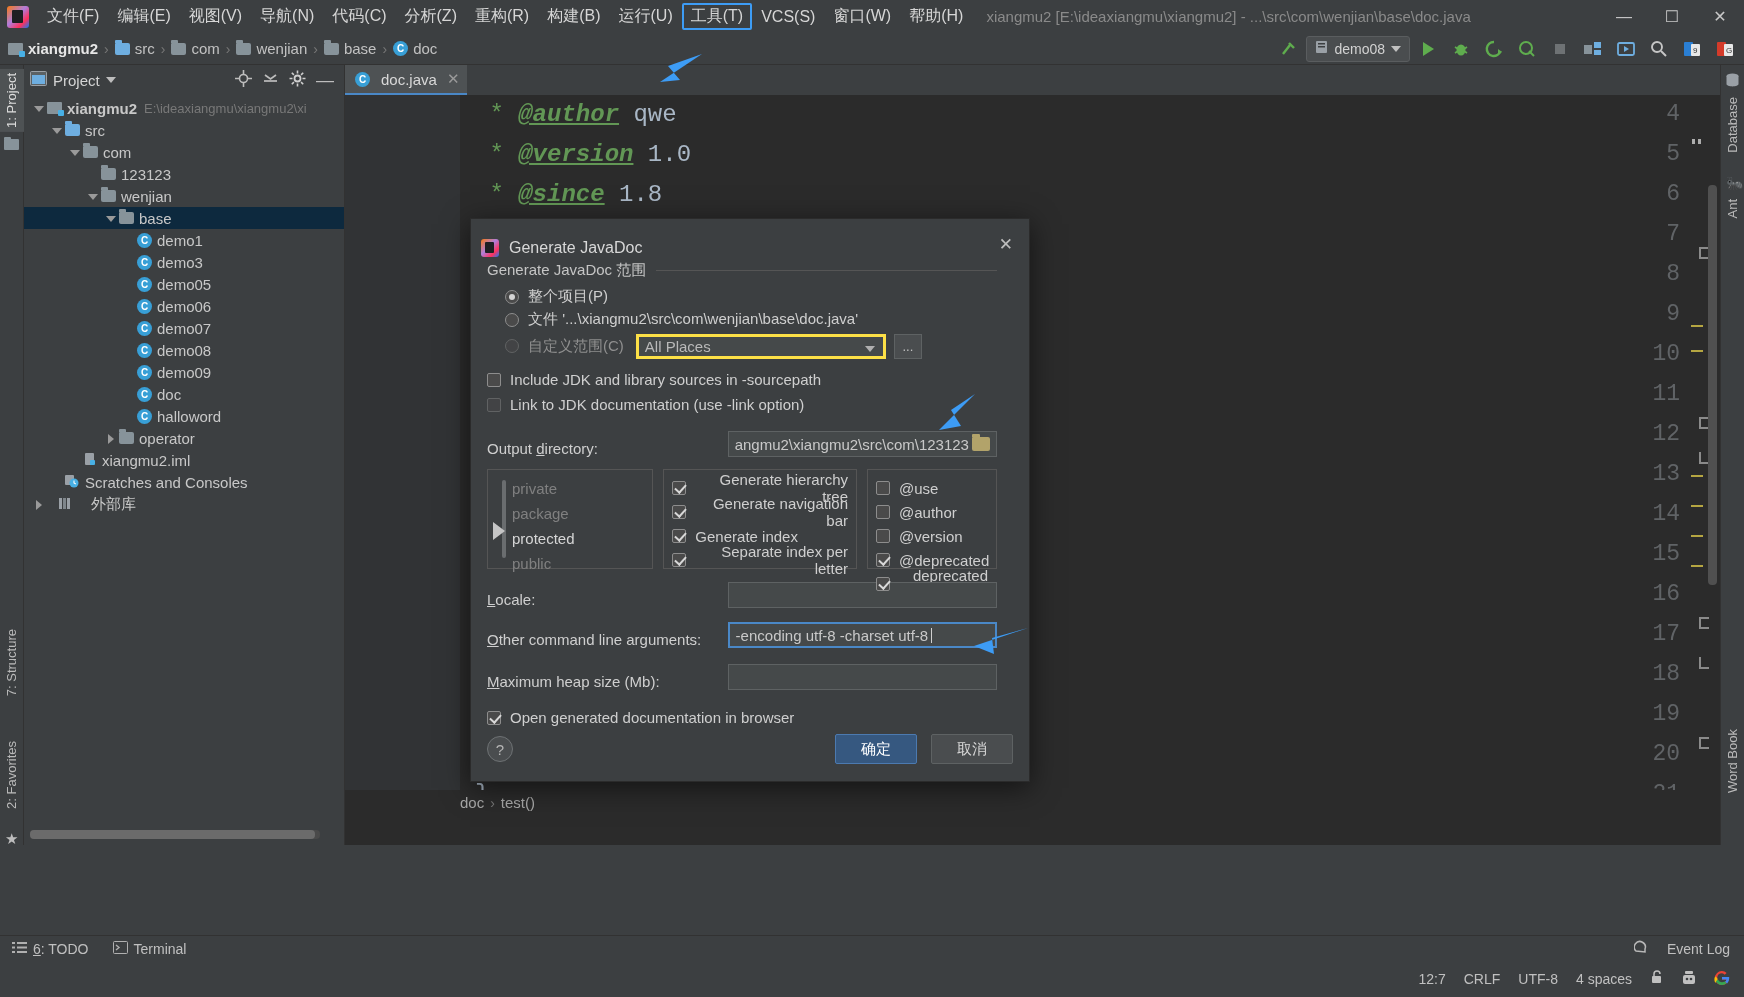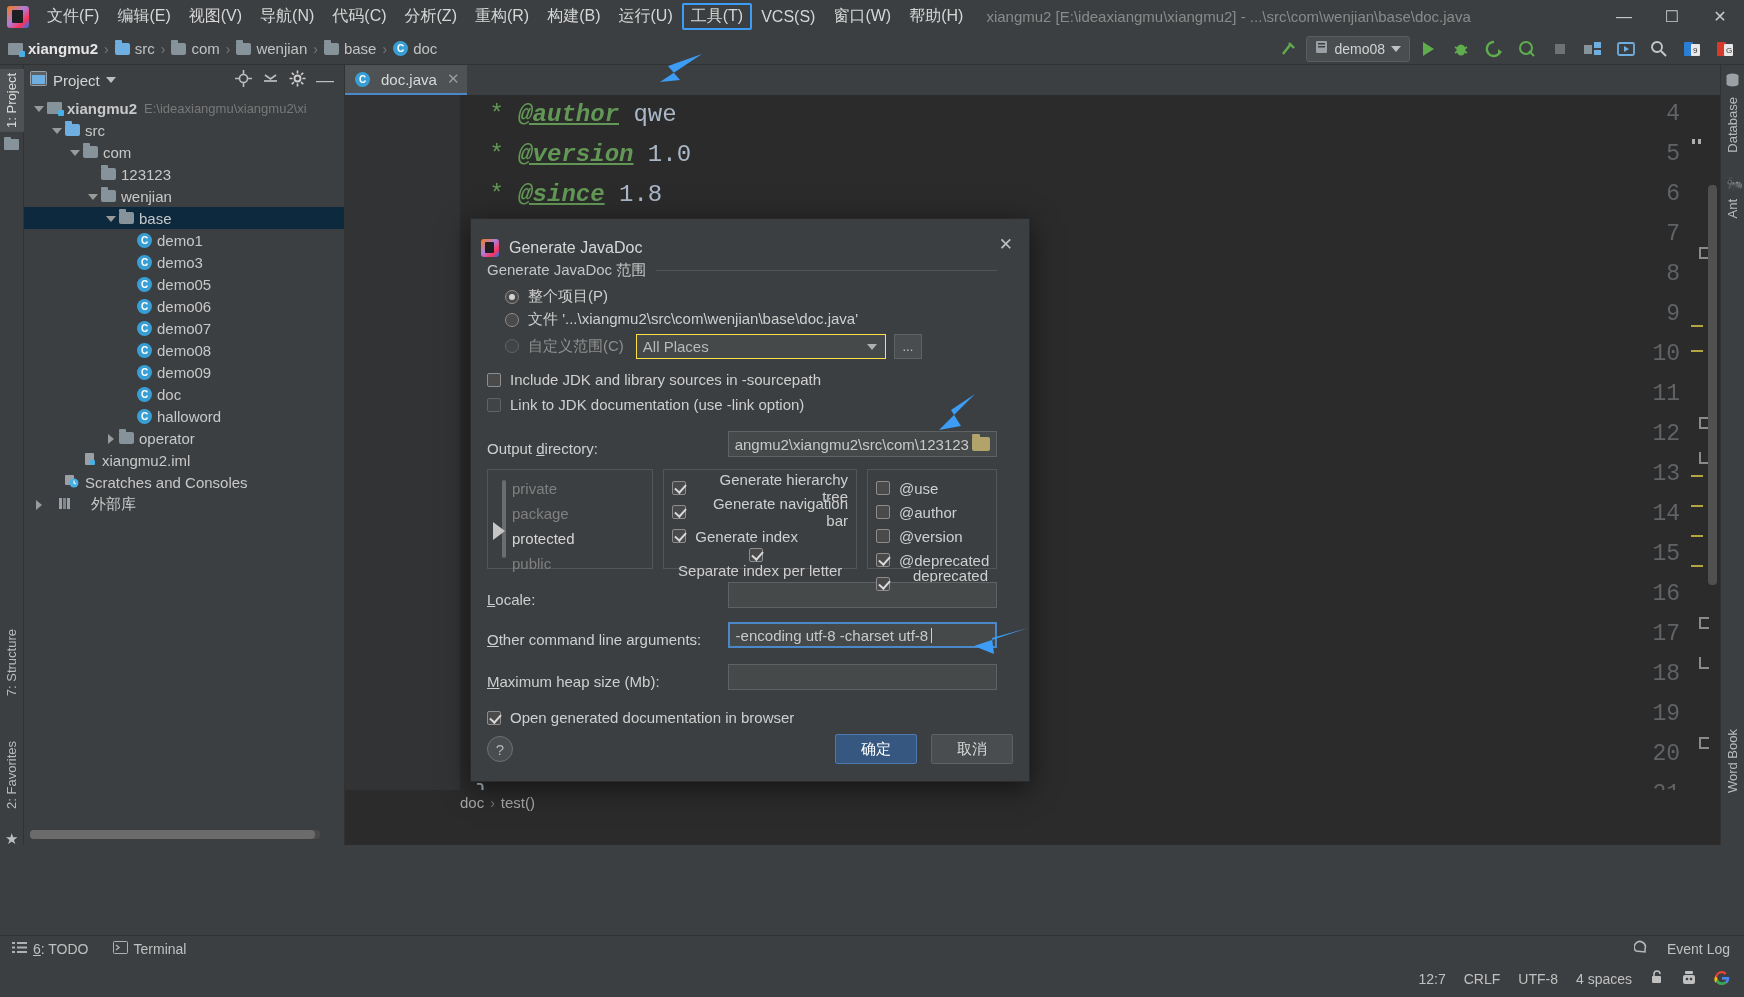--- a/index.html
+++ b/index.html
@@ -159,21 +159,21 @@
   .rad.dim{ opacity:.45;}
   .row-dim{ color:#8f8f8f;}
   .check-row{ display:flex; align-items:center; height:25px; font-size:15px;color:#cfcfcf;}
   .chk{ width:14px;height:14px;border:1px solid #8d8d8d;background:#4a4a4a;margin-right:9px;flex:none;position:relative;border-radius:2px;}
   .chk.on::after{
     content:""; position:absolute; left:4px; top:0px; width:5px;height:9px;
     border:solid #d8d8d8; border-width:0 2px 2px 0; transform:rotate(42deg);
   }
   .chk.dim{opacity:.45;}
   .combo{
-    height:25px; background:#45494a; border:1px solid #fde047; display:flex;align-items:center;
+    height:25px; background:#45494a; border:3px solid #fde047; display:flex;align-items:center;
     padding:0 6px; font-size:15px; color:#c9c9c9; position:relative;
   }
   .combo .cv{ color:#b9b9b9; }
   .combo .chev{ position:absolute; right:8px; top:9px; border-left:5px solid transparent;border-right:5px solid transparent;border-top:6px solid #b0b0b0;}
   .minibtn{
     width:28px;height:25px; background:#4a4d4f;border:1px solid #5e6263;display:flex;align-items:center;justify-content:center;
     font-size:13px;color:#c0c0c0; cursor:default;
   }
   .field{
     height:26px;background:#45494a;border:1px solid #5e6263;display:flex;align-items:center;
@@ -671,21 +671,21 @@
               <span>Generate hierarchy tree</span>
             </div>
             <div class="check-row" style="height: 24px;">
               <span class="chk on"></span>
               <span>Generate navigation bar</span>
             </div>
             <div class="check-row" style="height: 24px;">
               <span class="chk on"></span>
               <span>Generate index</span>
             </div>
-            <div class="check-row" style="height: 24px; flex-direction: column;">
+            <div class="check-row" style="height: 24px;">
               <span class="chk on"></span>
               <span>Separate index per letter</span>
             </div>
           </div>
 
         <div class="boxgroup" style="width:130px;height:100px;" id="rightopts">
             <div class="check-row" style="height: 24px;">
               <span class="chk"></span>
               <span>@use</span>
             </div>

